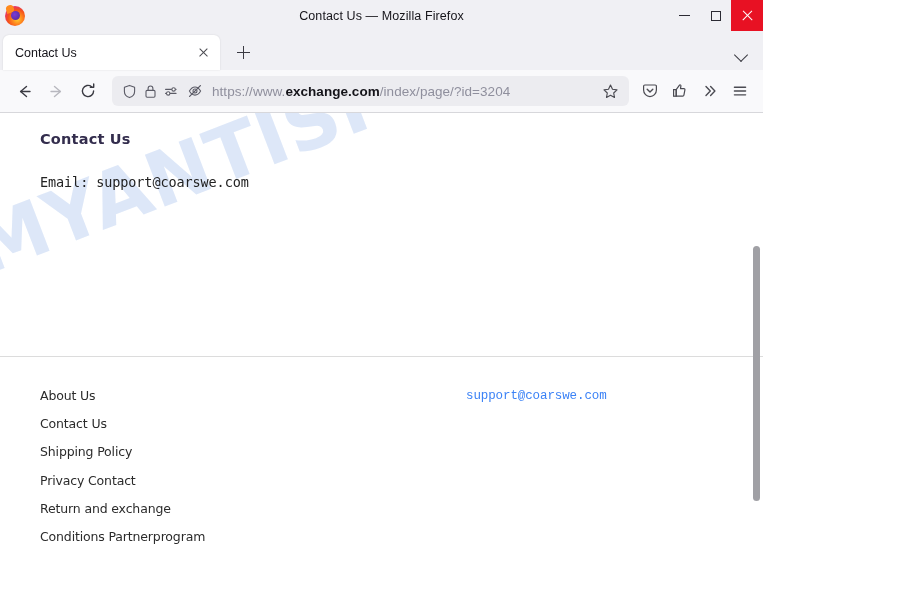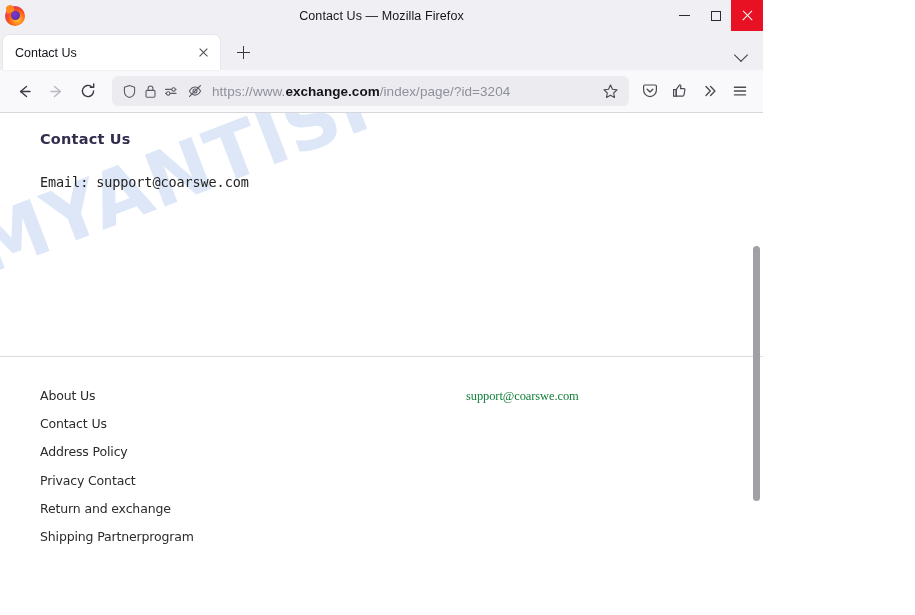--- a/index.html
+++ b/index.html
@@ -332,23 +332,23 @@
     color: #2b2b2b;
     line-height: 28.2px;
     letter-spacing: -0.15px;
     text-decoration: none;
     white-space: nowrap;
   }
   .footer-col-contact {
     flex: 1 1 auto;
   }
   .footer-email {
-    font-family: Liberation Serif, serif;
+    font-family: Liberation Mono, monospace;
     font-size: 12.5px;
-    color: #15803d;
+    color: #3b82f6;
     line-height: 28.2px;
     letter-spacing: -0.1px;
   }
 
   
   .scrollbar-track {
     position: absolute;
     right: 0; top: 0; bottom: 0;
     width: 15px;
     background: transparent;
@@ -492,24 +492,24 @@
         <h1 class="page-title">Contact Us</h1>
         <div class="email-line">Email: support@coarswe.com</div>
       </div>
 
       <div class="footer-divider"></div>
 
       <div class="footer">
         <div class="footer-col-links">
           <a class="footer-link">About Us</a>
           <a class="footer-link">Contact Us</a>
-          <a class="footer-link">Address Policy</a>
+          <a class="footer-link">Shipping Policy</a>
           <a class="footer-link">Privacy Contact</a>
           <a class="footer-link">Return and exchange</a>
-          <a class="footer-link">Shipping Partnerprogram</a>
+          <a class="footer-link">Conditions Partnerprogram</a>
         </div>
         <div class="footer-col-contact">
           <div class="footer-email">support@coarswe.com</div>
         </div>
       </div>
 
     </div>
 
     <div class="scrollbar-track">
       <div class="scrollbar-thumb"></div>

